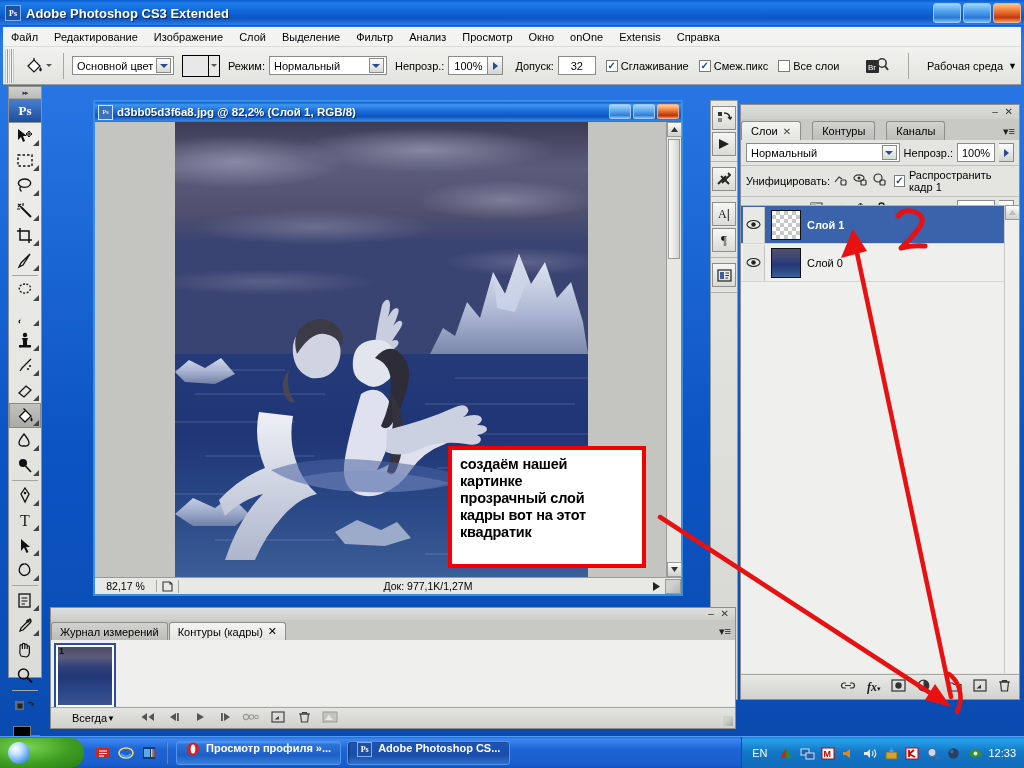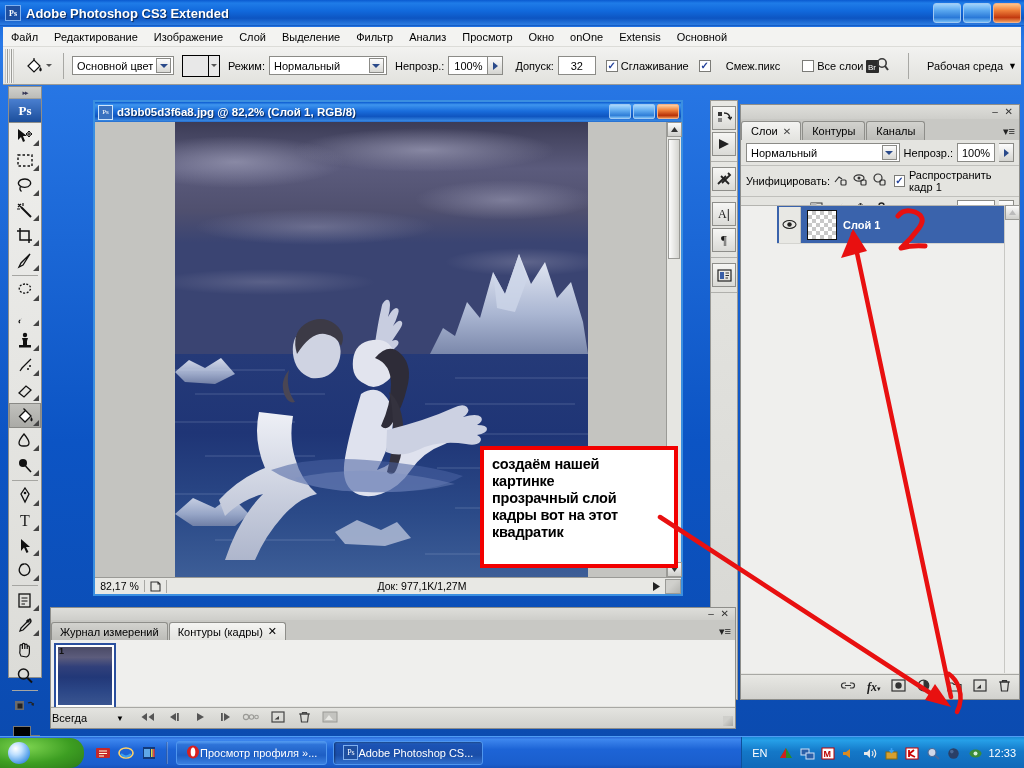--- a/index.html
+++ b/index.html
@@ -203,29 +203,29 @@
   }
   .sb-btn { width:15px;height:15px; background: linear-gradient(to bottom,#fbfbfb,#cfcfcb);
     border:1px solid #9a9a96; display:flex;align-items:center;justify-content:center; }
   .sb-thumb { position:absolute; left:1px; right:1px; top:17px; height:120px;
     background: linear-gradient(to right,#fcfcfc,#d4d4d0); border:1px solid #9a9a96; }
   .doc-status {
     position: absolute; left:0; bottom:0; height: 17px; width: 100%;
     background: #e8e8e4; border-top: 1px solid #9a9a96;
     display:flex; align-items:center; font-size: 10.5px; color:#000;
   }
-  .ds-zoom { width: 50px; text-align:center; border-right:1px solid #a8a8a4; }
+  .ds-zoom { width: 62px; text-align:center; border-right:1px solid #a8a8a4; }
   .ds-icon { width: 22px; display:flex;align-items:center;justify-content:center; border-right:1px solid #a8a8a4;}
   .ds-doc { flex:1; text-align:center; padding-left: 30px;}
   .ds-arrow { width: 18px; display:flex;align-items:center;justify-content:center; }
   .ds-grip { width: 16px; height: 15px; background: linear-gradient(135deg,#d0d0cc 40%,#b4b4b0 100%); border:1px solid #9a9a96;}
 
   
   .callout {
-    position: absolute; left: 480px; top: 446px; width: 198px; height: 122px;
+    position: absolute; left: 448px; top: 446px; width: 198px; height: 122px;
     background: #fff; border: 4px solid #f20000; z-index: 50;
     padding: 6px 8px; font-weight: bold; font-size: 14.5px;
     color: #000; line-height: 1.18; letter-spacing: -0.2px;
   }
 
   
   .arrow-svg { position:absolute; left:0; top:0; width:1024px; height:768px; pointer-events:none; z-index: 60; }
 
   
   .dock-col {
@@ -242,39 +242,39 @@
     font-size: 13px; color:#1a1a1a;
   }
 
   
   .layers-panel {
     position: absolute; left: 740px; top: 104px; width: 280px; height: 596px;
     background: #e4e4e0; border: 1px solid #8e8e8a;
   }
   .lp-head { height: 14px; position:relative; background:linear-gradient(to bottom,#dededa,#cececa); }
   .lp-head .mini { position:absolute; right: 4px; top: 1px; font-size: 10px; color:#333; letter-spacing:2px;}
-  .lp-tabs { height: 21px; display:flex; align-items:flex-end; background:#c8c8c4; position:relative;}
+  .lp-tabs { height: 21px; display:flex; align-items:flex-end; background:#c8c8c4; position:relative;gap:10px;}
   .lp-tab {
     height: 19px; padding: 0 9px; display:flex;align-items:center; gap:5px;
     font-size: 11px; color:#000;
     background: linear-gradient(to bottom,#d2d2ce,#bcbcb8);
     border: 1px solid #8e8e8a; border-bottom: none; margin-right: 1px;
     border-radius: 3px 3px 0 0;
   }
   .lp-tab.active { background: linear-gradient(to bottom,#f4f4f2,#e4e4e0); font-weight:normal; }
   .lp-tab .x { font-size: 10px; color:#444; }
   .lp-menu { position:absolute; right: 4px; bottom: 2px; font-size: 11px; color:#222; }
   .lp-row {
     display:flex; align-items:center; gap:4px; padding: 3px 5px;
     background:#e4e4e0; border-bottom:1px solid #c0c0bc;
     font-size: 11px; color:#000;
   }
   .lp-list {
     position:absolute; left:0; right:0; top: 100px; bottom: 26px;
-    background:#efefed; border-top:1px solid #b4b4b0;padding-left:36px;
+    background:#efefed; border-top:1px solid #b4b4b0;
   }
   .layer-item {
     height: 38px; display:flex; align-items:center; gap:6px;
     padding-left: 2px; border-bottom: 1px solid #d4d4d0;
   }
   .layer-item.sel { background: #3a63ac; color: #fff; }
   .eye {
     width: 22px; height: 36px; display:flex;align-items:center;justify-content:center;
     border-right: 1px solid #c4c4c0; background:#e8e8e4; font-size:12px;
   }
@@ -326,21 +326,21 @@
   }
   .frame-delay {
     background:#2a4f9e; color:#fff; font-size:9.5px; text-align:center; height:13px;
     display:flex;align-items:center;justify-content:center; gap:2px;
   }
   .ap-foot {
     position:absolute; left:0;right:0;bottom:0; height:21px;
     background: linear-gradient(to bottom,#e4e4e0,#d0d0cc); border-top:1px solid #a8a8a4;
     display:flex; align-items:center; font-size:11px; color:#000;
   }
-  .loop-sel { width: 74px; display:flex;align-items:center;justify-content:space-between; padding:0 1px;}
+  .loop-sel { width: 74px; display:flex;align-items:center;justify-content:space-between; padding:0 21px;}
   .ap-btn { width: 26px; text-align:center; font-size: 11px; color:#3a3a3a;}
   .ap-grip { position:absolute; right:2px; bottom:2px; width:10px;height:10px;
     background: linear-gradient(135deg,#cfcfcb 40%,#a8a8a4 100%);}
 
   
   .taskbar {
     position:absolute; left:0; bottom:0; width:1024px; height:32px;
     background: linear-gradient(to bottom,#2b6ad8 0%, #3d86ee 8%, #1d64d6 40%, #1a5ecd 88%, #1752bb 100%);
     border-top: 1px solid #4f9cf4;
     display:flex; align-items:center;
@@ -353,25 +353,25 @@
   }
   .start-orb {
     width:22px;height:22px;border-radius:50%;
     background: radial-gradient(circle at 35% 30%, #ffffff 0%, #bfe0ff 30%, #4f9ce8 70%, #1e5fb0 100%);
   }
   .quick { display:flex; align-items:center; gap:5px; margin-left:10px; }
   .qi { width:18px;height:18px; display:flex;align-items:center;justify-content:center;font-size:13px;}
   .tb-sep { width:2px;height:22px;margin:0 8px;
     background: linear-gradient(to right, rgba(0,0,0,.25), rgba(255,255,255,.35)); }
   .task-btn {
-    height:24px; display:flex;align-items:center;padding:0 9px;
+    height:24px; display:flex;gap:6px; padding:0 9px;
     color:#fff; font-size:11px; border-radius:3px;
     background: linear-gradient(to bottom,#4f96ee 0%,#2e73d8 12%,#1d5ec4 60%,#3a80e0 100%);
     border: 1px solid #4f96ee;
-    max-width: 230px; white-space:nowrap; overflow:hidden;
+    max-width: 230px; white-space:nowrap; overflow:hidden;font-weight:bold;
   }
   .task-btn.active {
     background: linear-gradient(to bottom,#2b6ccf 0%,#1b52b4 14%,#1a4ea8 60%,#3170cf 100%);
     box-shadow: inset 1px 1px 2px rgba(0,0,0,.35);
   }
   .tray {
     position:absolute; right:0; top:0; height:32px; display:flex; align-items:center; gap:5px;
     padding: 0 8px 0 10px;
     background: linear-gradient(to bottom,#1b8ad6 0%, #26a0e8 10%, #1478c8 45%, #1068b8 100%);
     border-left: 1px solid #0d4f9c;
@@ -404,21 +404,21 @@
       <div class="menu-item">Редактирование</div>
       <div class="menu-item">Изображение</div>
       <div class="menu-item">Слой</div>
       <div class="menu-item">Выделение</div>
       <div class="menu-item">Фильтр</div>
       <div class="menu-item">Анализ</div>
       <div class="menu-item">Просмотр</div>
       <div class="menu-item">Окно</div>
       <div class="menu-item">onOne</div>
       <div class="menu-item">Extensis</div>
-      <div class="menu-item">Основной</div>
+      <div class="menu-item">Справка</div>
     </div>
 
     <div class="optionsbar">
       <div class="grip"></div>
 
       <div class="tool-preset">
         <svg width="20" height="19" viewBox="0 0 20 19">
           <path d="M4 10 L10 4 L16 10 L10 16 Z" fill="#fff" stroke="#111" stroke-width="1.2"></path>
           <path d="M10 4 L10 2" stroke="#111" stroke-width="1.2"></path>
           <path d="M16.5 11 q2.5 3 0 4.6 q-2.5-1.6 0-4.6 z" fill="#111"></path>
@@ -464,21 +464,21 @@
       <div style="width:12px"></div>
       <span class="opt-label">Допуск:</span>
       <div class="numbox" style="width:34px">32</div>
 
       <div class="chk">
         <span class="chkbox checked"></span>
         <span class="opt-label" style="margin:0">Сглаживание</span>
       </div>
       <div class="chk">
         <span class="chkbox checked"></span>
-        <span class="opt-label" style="margin:12px">Смеж.пикс</span>
+        <span class="opt-label" style="margin:0">Смеж.пикс</span>
       </div>
       <div class="chk">
         <span class="chkbox"></span>
         <span class="opt-label" style="margin:0">Все слои</span>
       </div>
 
       <div class="workspace-area">
         <div class="br-icon">
           <svg width="24" height="20" viewBox="0 0 24 20">
             <rect x="1" y="4" width="13" height="13" fill="#2b2b2b" rx="1"></rect>
@@ -944,20 +944,30 @@
         <div class="layer-item sel">
           <div class="eye">
             <svg width="15" height="11" viewBox="0 0 15 11">
                 <ellipse cx="7.5" cy="5.5" rx="6.5" ry="4" fill="none" stroke="#222" stroke-width="1.1"></ellipse>
                 <circle cx="7.5" cy="5.5" r="2.2" fill="#222"></circle>
               </svg>
           </div>
           <div class="layer-thumb checker"></div>
           <span class="layer-name">Слой 1</span>
         </div>
+        <div class="layer-item">
+          <div class="eye">
+            <svg width="15" height="11" viewBox="0 0 15 11">
+                <ellipse cx="7.5" cy="5.5" rx="6.5" ry="4" fill="none" stroke="#222" stroke-width="1.1"></ellipse>
+                <circle cx="7.5" cy="5.5" r="2.2" fill="#222"></circle>
+              </svg>
+          </div>
+          <div class="layer-thumb" style="background:linear-gradient(to bottom,#50506e 0%,#3c4674 32%,#233878 55%,#2e4a88 80%,#3f5f98 100%)"></div>
+          <span class="layer-name">Слой 0</span>
+        </div>
       </div>
 
       <div class="lp-vscroll">
         <div class="sb-btn">
           <svg width="7" height="5">
               <path d="M3.5 0 L7 5 L0 5 Z" fill="#bbb"></path>
             </svg>
         </div>
       </div>
 

